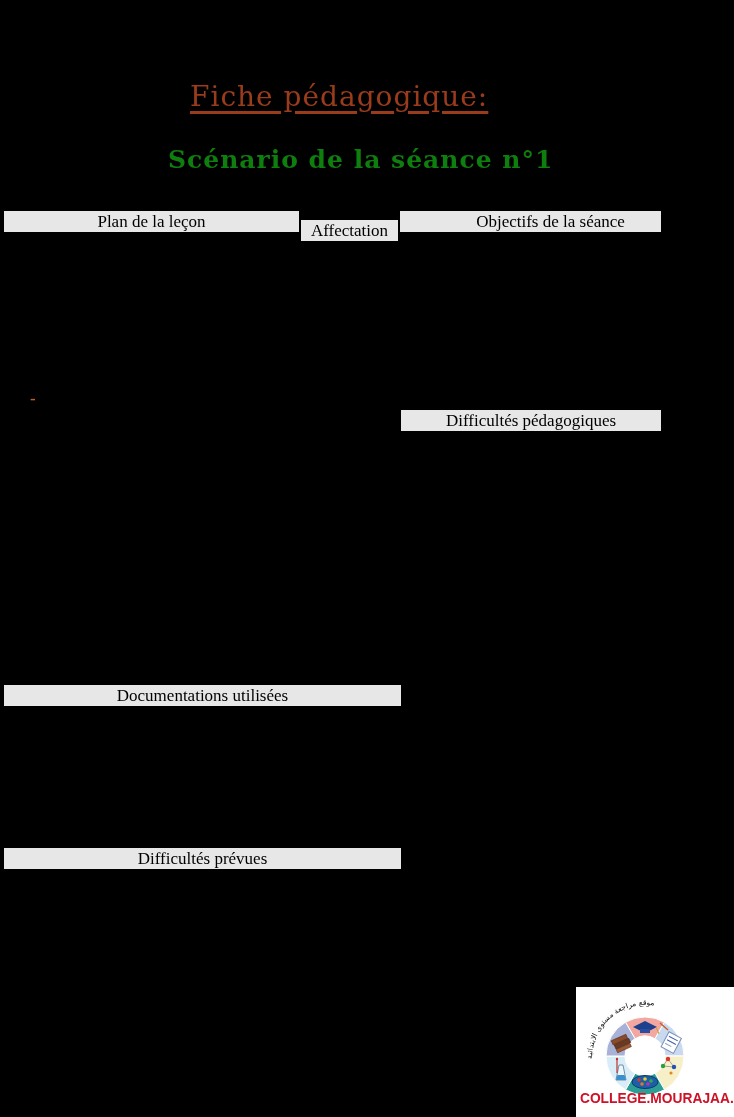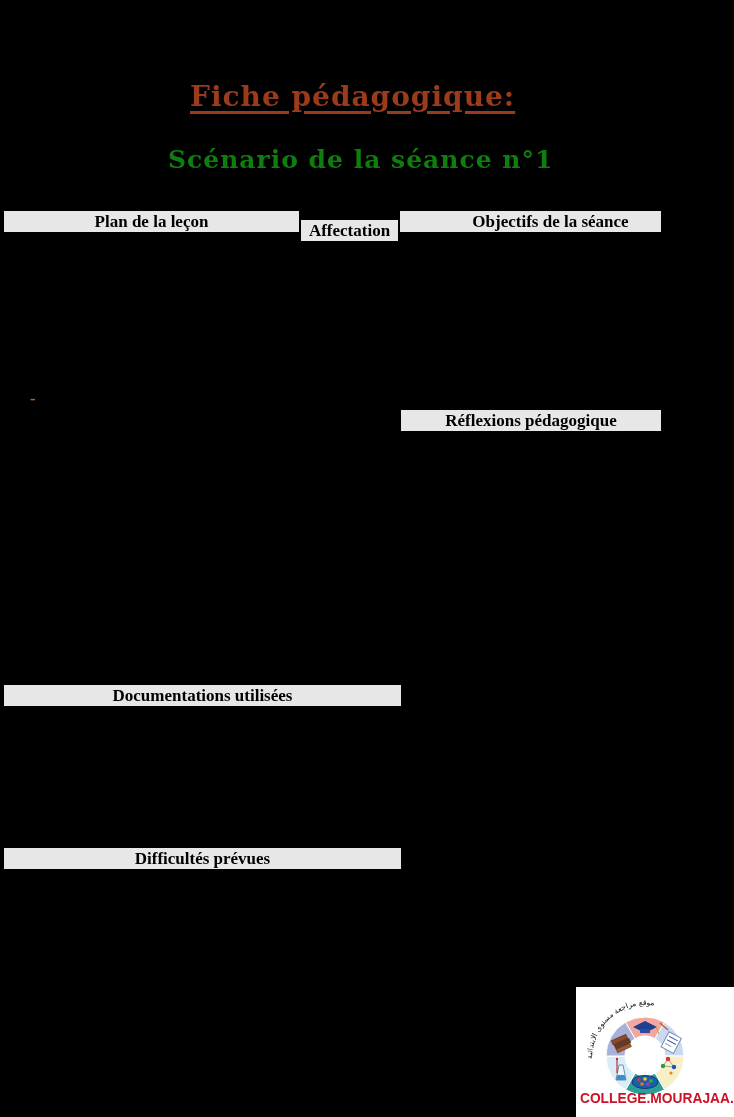--- a/index.html
+++ b/index.html
@@ -2,34 +2,34 @@
 <html><head>
 <meta charset="utf-8">
 <style>
   html,body{margin:0;padding:0;background:#000;}
   #page{
     position:relative;width:734px;height:1117px;background:#000;
     overflow:hidden;font-family:"Liberation Serif","DejaVu Serif",serif;
   }
   .doc-title{
     position:absolute;left:190px;top:80px;
-    font-family:"DejaVu Serif",serif;font-weight:bold;font-size:28px;
+    font-family:"DejaVu Serif",serif;font-weight:normal;font-size:28px;
     color:#9A3B1C;letter-spacing:1px;
     text-decoration:underline;text-decoration-thickness:3px;text-underline-offset:5px;
     white-space:nowrap;
   }
   .doc-subtitle{
     position:absolute;left:168px;top:145px;
     font-family:"DejaVu Serif",serif;font-weight:bold;font-size:25px;
     color:#0E7E0E;letter-spacing:1px;white-space:nowrap;
   }
   .hcell{
     position:absolute;background:#E7E7E7;border:2px solid #000;
     box-sizing:border-box;display:flex;align-items:center;justify-content:center;
-    font-weight:bold;font-size:17px;color:#000;white-space:nowrap;
+    font-weight:normal;font-size:17px;color:#000;white-space:nowrap;
   }
   .dash{
     position:absolute;left:30px;top:390px;
     font-weight:bold;font-size:17px;color:#C05E1C;line-height:17px;
   }
   .logo-box{
     position:absolute;left:576px;top:987px;width:158px;height:130px;
     background:#ffffff;
   }
   .logo-site{
@@ -47,21 +47,21 @@
   <div class="doc-title">Fiche pédagogique:</div>
 
   <div class="doc-subtitle">Scénario de la séance n°1</div>
 
   <div class="hcell" style="left:2px;top:209px;width:299px;height:25px;">Plan de la leçon</div>
   <div class="hcell" style="left:299px;top:209px;width:101px;height:25px;margin-top:9px;">Affectation</div>
   <div class="hcell" style="left:398px;top:209px;width:265px;height:25px;padding-left:40px;">Objectifs de la séance</div>
 
   <div class="dash">-</div>
 
-  <div class="hcell" style="left:399px;top:408px;width:264px;height:25px;">Réflexions pédagogique</div>
+  <div class="hcell" style="left:399px;top:408px;width:264px;height:25px;">Difficultés pédagogiques</div>
 
   <div class="hcell" style="left:2px;top:683px;width:401px;height:25px;">Documentations utilisées</div>
 
   <div class="hcell" style="left:2px;top:846px;width:401px;height:25px;">Difficultés prévues</div>
 
   <div class="logo-box">
     <svg width="158" height="130" viewBox="0 0 158 130">
       <defs>
         <path id="arcPath" d="M 16,74 A 54,54 0 0 1 124,70" fill="none"></path>
       </defs>

